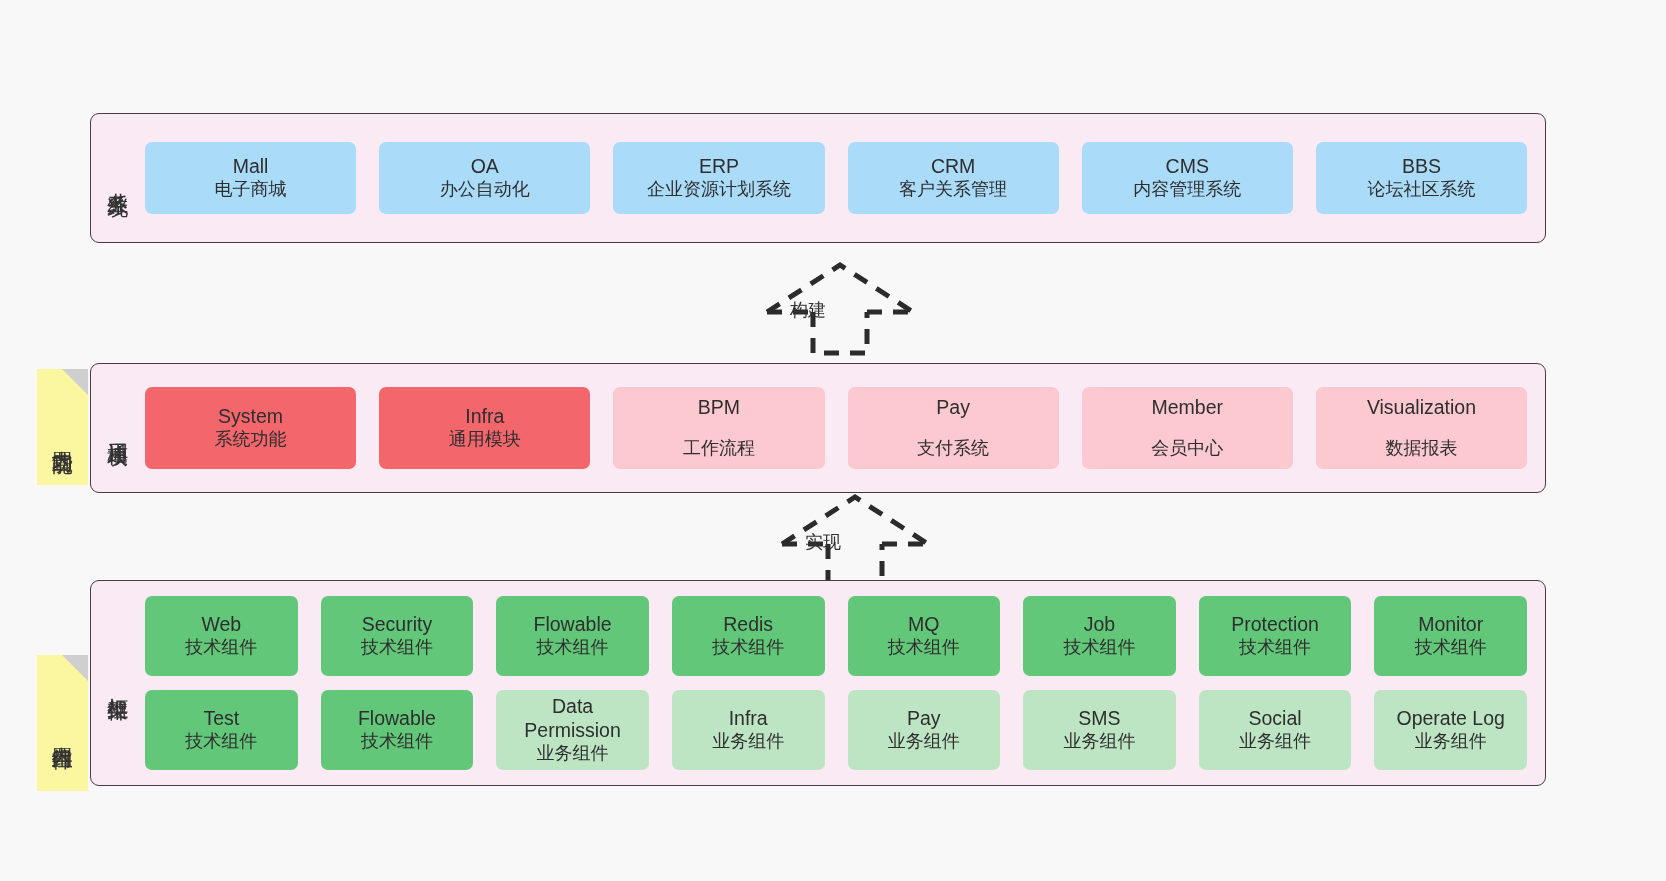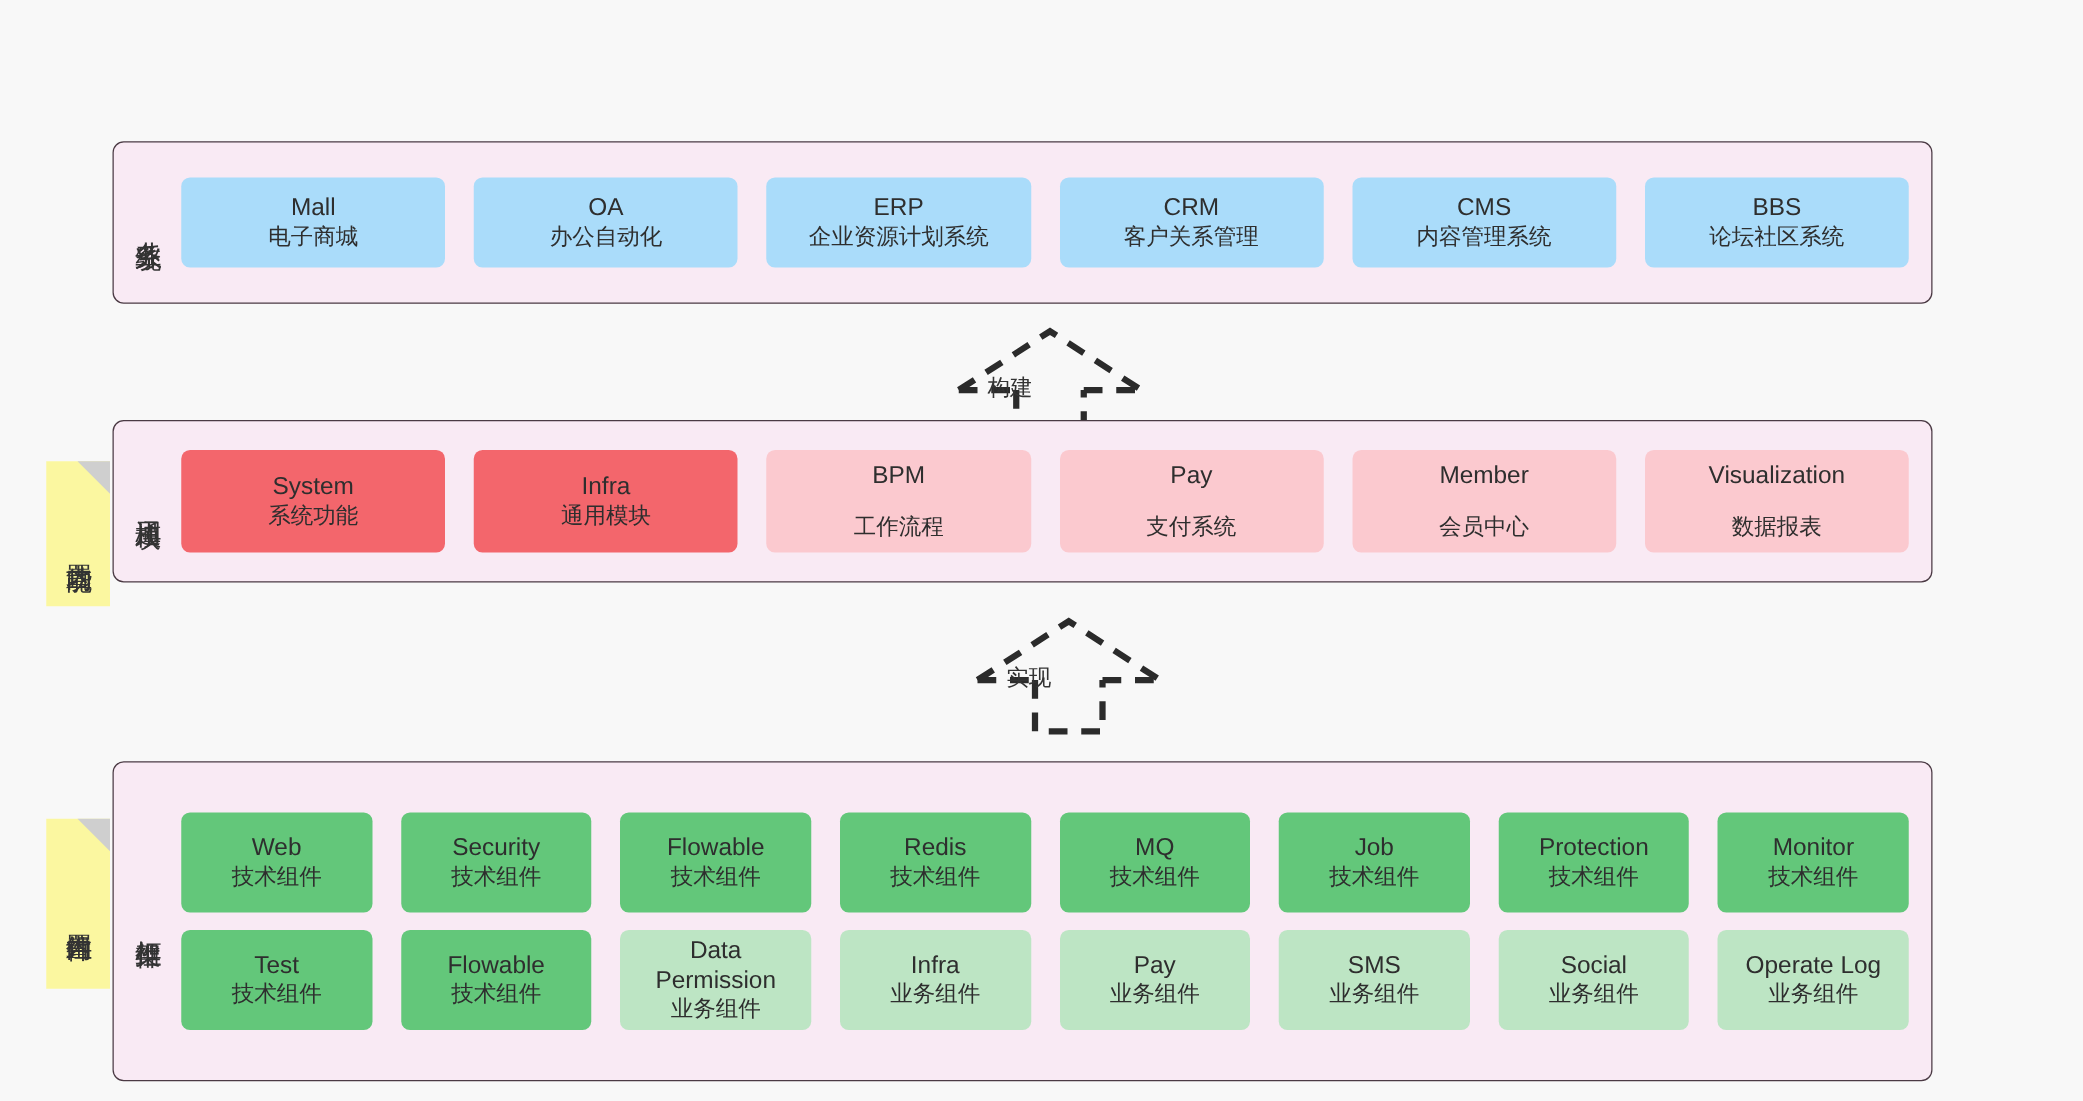--- a/index.html
+++ b/index.html
@@ -83,24 +83,24 @@
   .c-blue        { background: #aadcfa; }
   .c-red-strong  { background: #f3666c; }
   .c-red-light   { background: #fbc9cf; gap: 18px; }
   .c-green-strong{ background: #63c77a; }
   .c-green-light { background: #bde5c4; }
 
   
   #layer-business { left: 90px;  top: 113px; width: 1456px; height: 130px; }
   #layer-business .cell { height: 72px; }
 
-  #layer-common   { left: 90px;  top: 336px; width: 1456px; height: 130px; }
+  #layer-common   { left: 90px;  top: 363px; width: 1456px; height: 130px; }
   #layer-common .cell { height: 82px; }
 
-  #layer-framework{ left: 90px;  top: 580px; width: 1456px; height: 256px; margin-top: 29px; }
+  #layer-framework{ left: 90px;  top: 580px; width: 1456px; height: 206px; }
   #layer-framework .cell { height: 80px; }
 
   
   .note {
     position: absolute;
     background: #fbf7a0;
     box-sizing: border-box;
     display: flex;
     align-items: center;
     justify-content: center;

